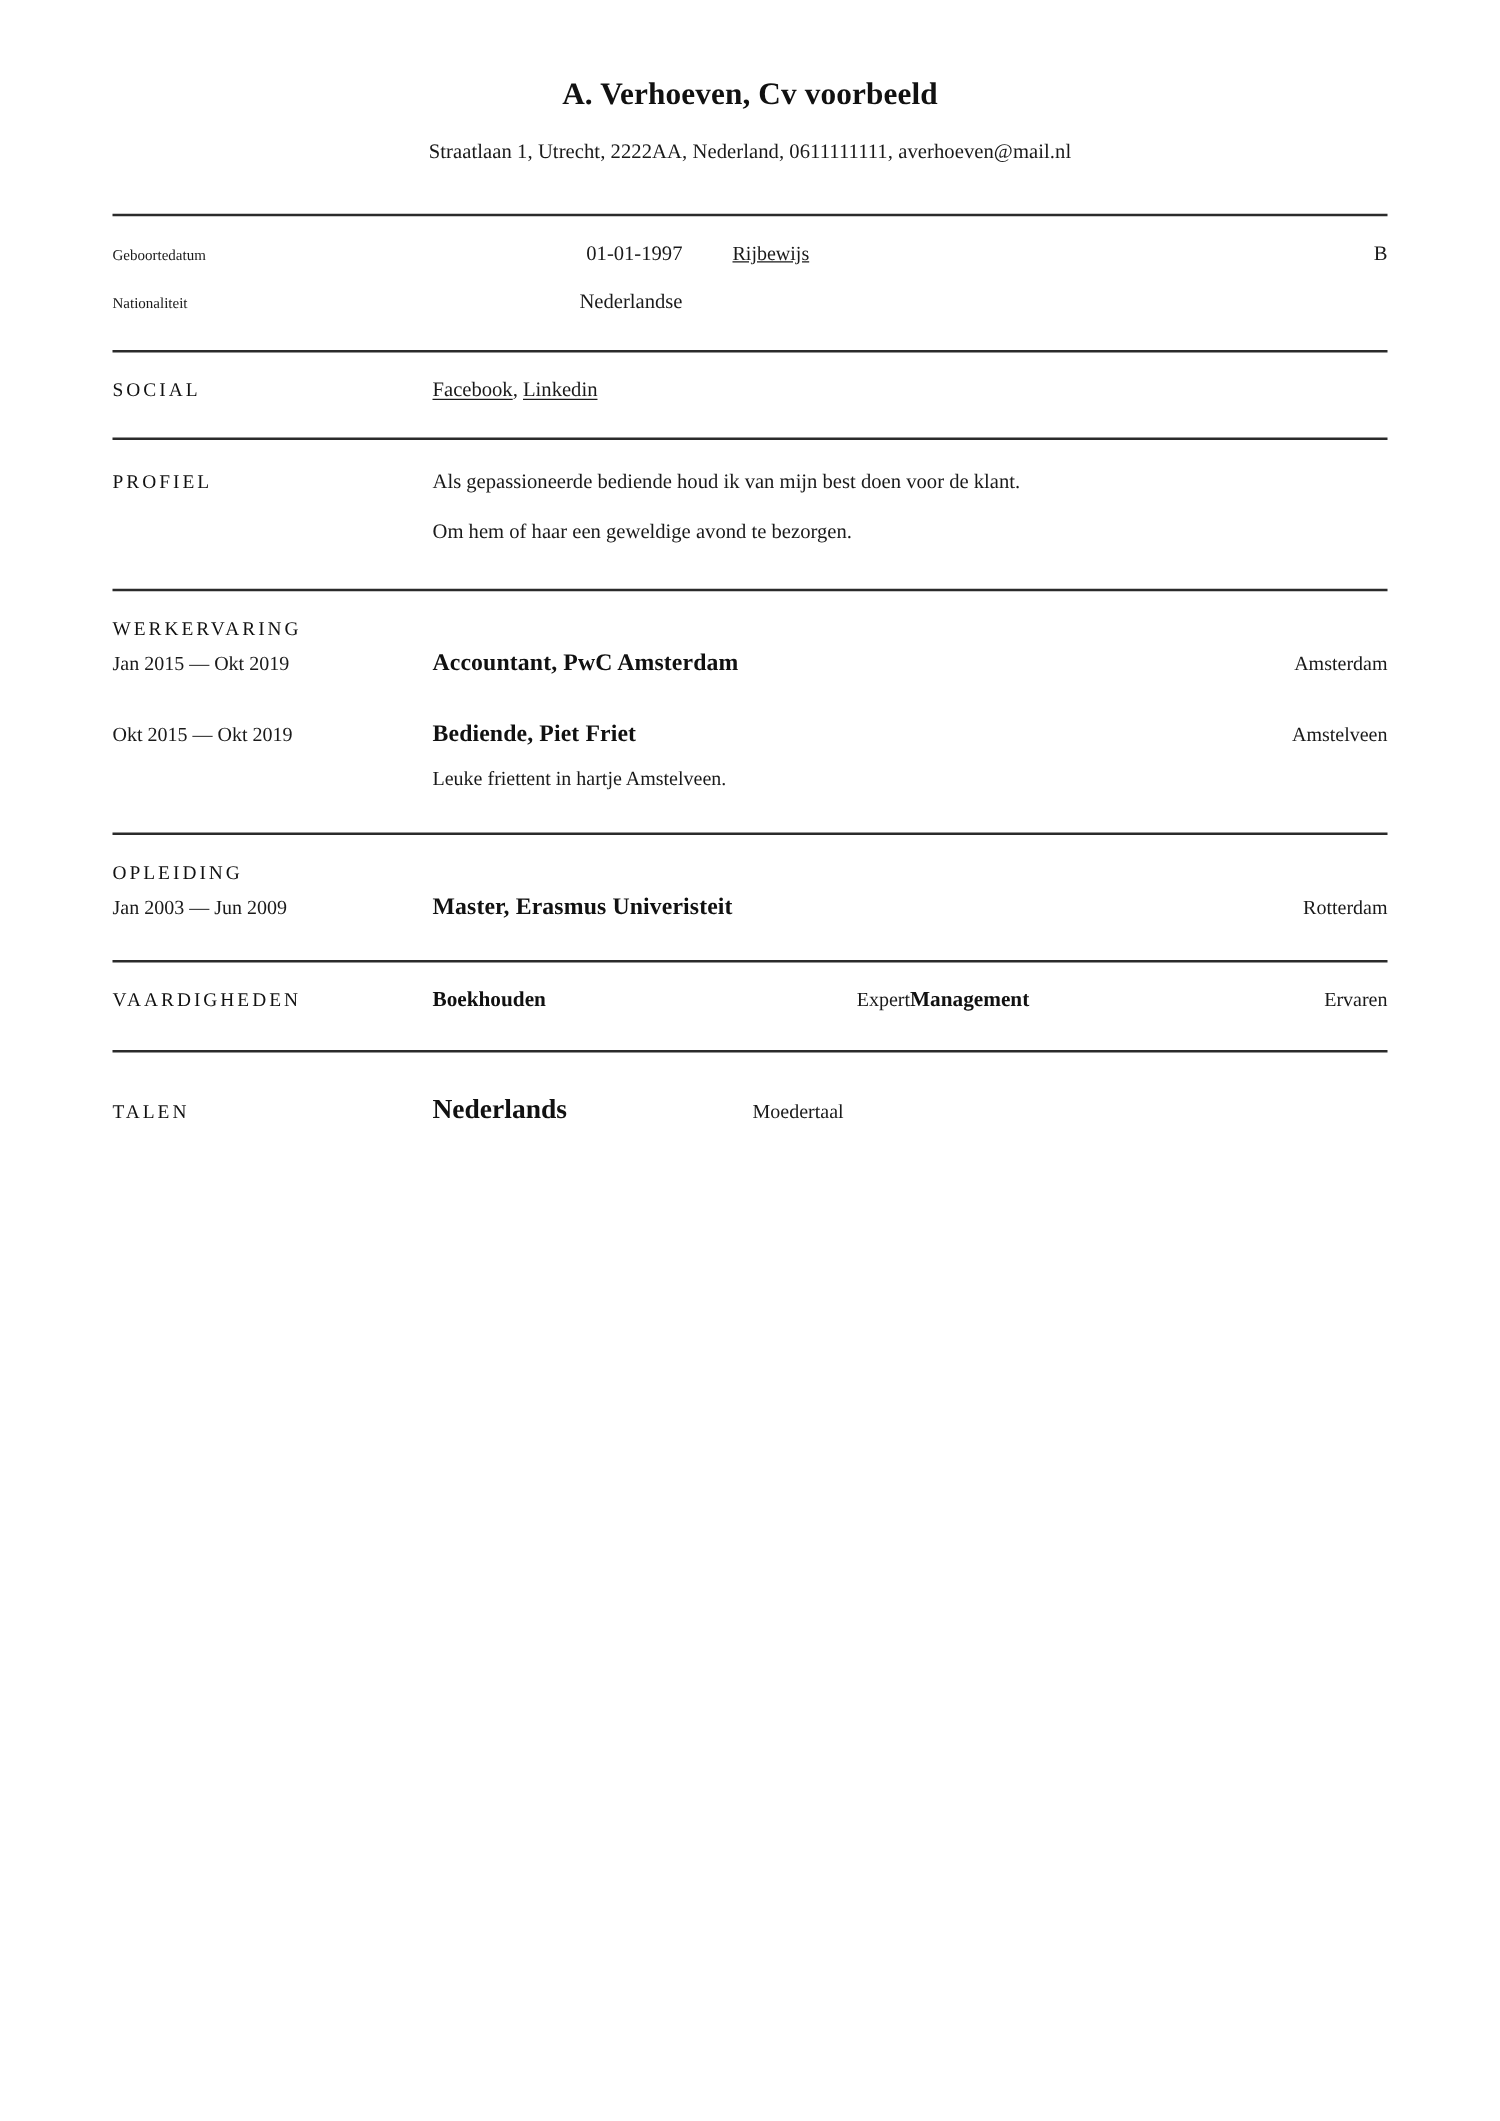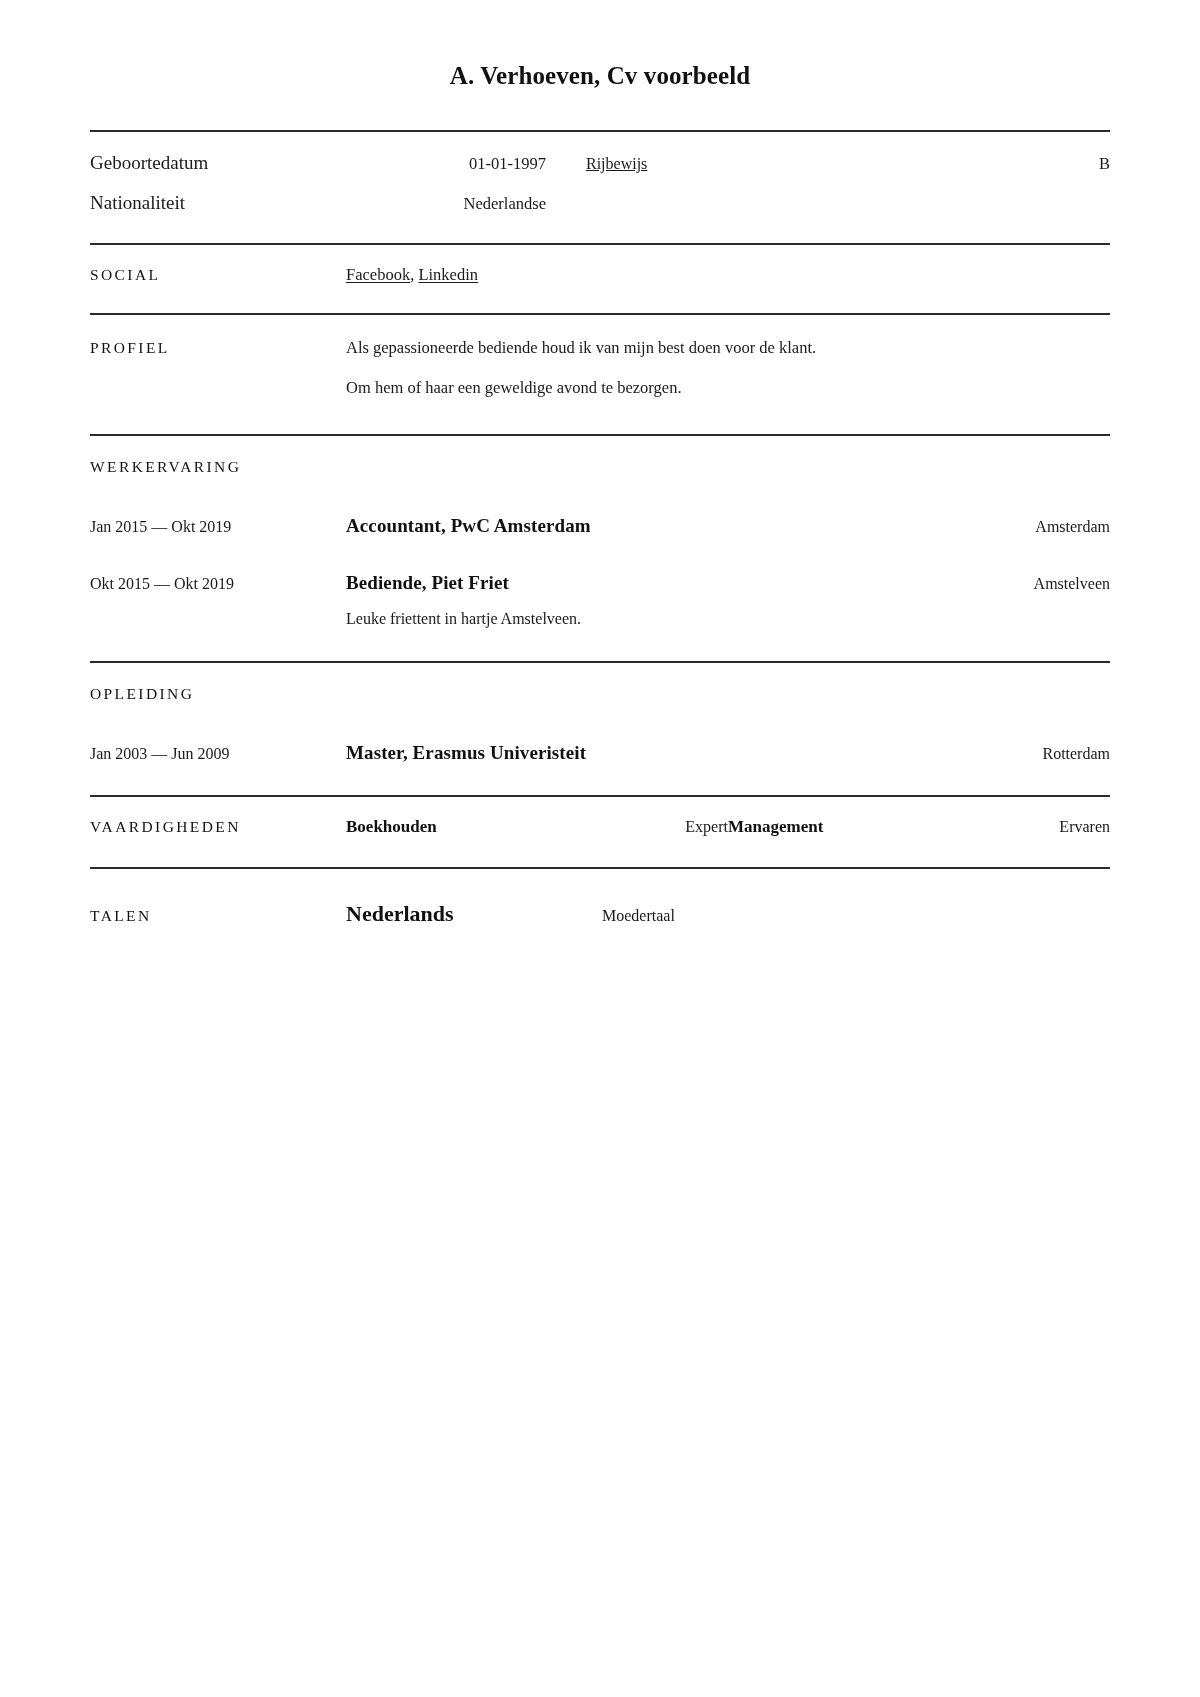--- a/index.html
+++ b/index.html
@@ -79,21 +79,21 @@
   .personalia { padding-top: 20px; }
   .personalia-row {
     display: flex;
     align-items: baseline;
     width: 100%;
   }
   .personalia-row + .personalia-row { margin-top: 18px; }
   .pers-key {
     width: 256px;
     flex: 0 0 256px;
-    font-size: 19px;
+    font-size: 12px;
   }
   .pers-val {
     width: 200px;
     flex: 0 0 200px;
     font-size: 16.5px;
     text-align: right;
   }
   .pers-key2 {
     flex: 0 0 auto;
     font-size: 16px;
@@ -117,21 +117,21 @@
 
   
   .profiel-block { padding-top: 22px; }
   .profiel-line {
     font-size: 16.5px;
     line-height: 1.35;
   }
   .profiel-line + .profiel-line { margin-top: 18px; }
 
   
-  .entries { padding-top: 7px; margin-top: 32px; }
+  .entries { padding-top: 7px; }
   .entry {
     display: flex;
     align-items: baseline;
     width: 100%;
   }
   .entry-period {
     width: 256px;
     flex: 0 0 256px;
     font-size: 16px;
     color: #1a1a1a;
@@ -208,20 +208,21 @@
     font-size: 16px;
   }
 </style>
 </head>
 <body>
 
 <div class="page">
 
   <div class="cv-header">
     <h1 class="cv-name">A. Verhoeven, Cv voorbeeld</h1>
+    <p class="cv-contact">Straatlaan 1, Utrecht, 2222AA, Nederland, 0611111111, averhoeven@mail.nl</p>
   </div>
 
   <div class="rule rule-top"></div>
 
   <div class="personalia">
     <div class="personalia-row">
       <span class="pers-key">Geboortedatum</span>
       <span class="pers-val">01-01-1997</span>
       <span class="pers-key2">Rijbewijs</span>
       <span class="pers-val2">B</span>

